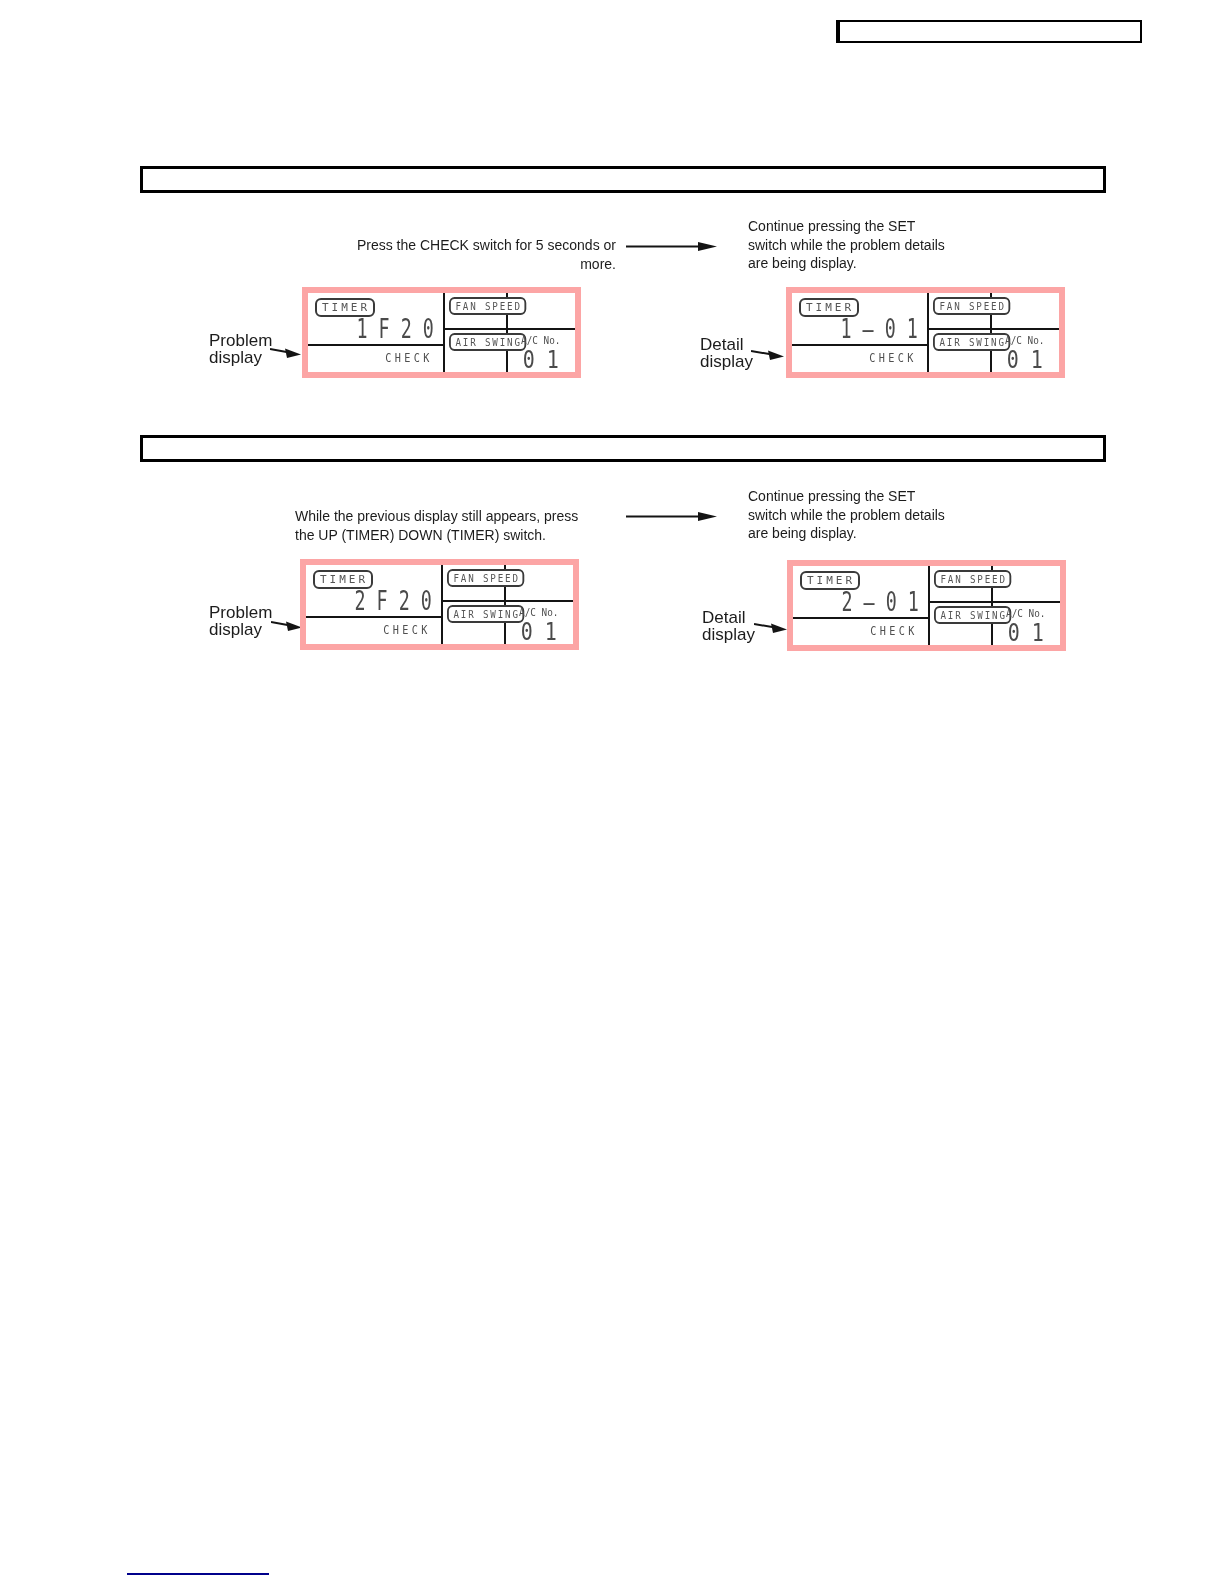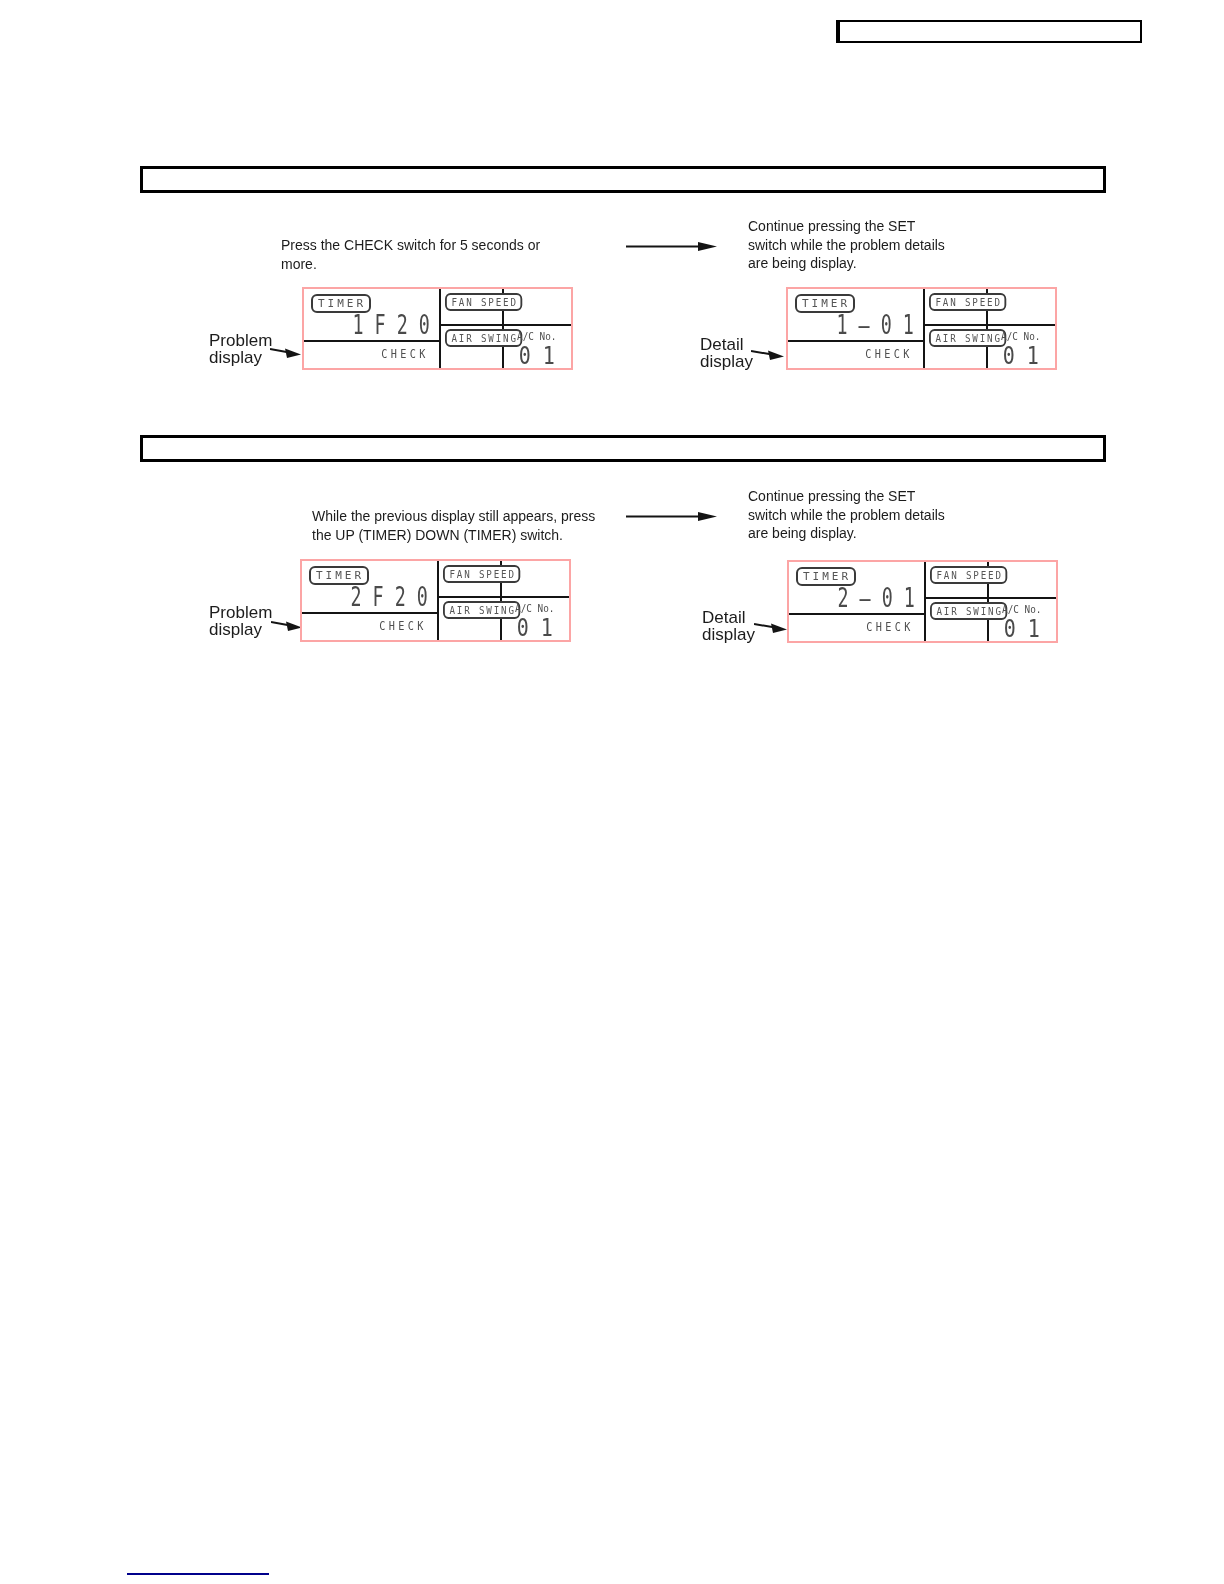--- a/index.html
+++ b/index.html
@@ -13,21 +13,21 @@
   #sec2-bar{top:435px;}
 
   
   .instr{position:absolute;font-size:14px;line-height:18.5px;white-space:pre-line;}
   .small-label{position:absolute;font-size:17px;line-height:17px;white-space:pre-line;}
 
   
   .arrow{position:absolute;}
 
   
-  .lcd{position:absolute;width:267px;height:79px;background:#fff;border:2px solid #fca5a5;}
+  .lcd{position:absolute;width:267px;height:79px;background:#fff;border:6px solid #fca5a5;}
   .lcd .vline,.lcd .hline{position:absolute;background:#141414;}
   .lcd .v1{left:50.5%;top:0;bottom:0;width:2px;}
   .lcd .v2{left:74%;top:0;bottom:0;width:2px;}
   .lcd .hL{left:0;width:50.5%;top:64%;height:2px;}
   .lcd .hR{left:50.5%;right:0;top:44%;height:2px;}
 
   .pill{position:absolute;border:2px solid #3a3a3a;border-radius:6px;color:#555;
         font-family:"DejaVu Sans Mono",monospace;font-size:10px;letter-spacing:2px;
         padding:2px 3px 1px 5px;white-space:nowrap;background:#fff;line-height:11px;}
   .pill-timer{top:5px;left:7px;font-size:11px;letter-spacing:3px;line-height:12px;}
@@ -52,21 +52,21 @@
 </style>
 </head>
 <body>
 
 <div id="page">
 
   <div id="hdr-box" class="outline-box"></div>
 
   <div id="sec1-bar" class="outline-box section-bar"></div>
 
-  <div class="instr" style="left:281px;top:236px;width:320px;">Press the CHECK switch for 5 seconds or
+  <div class="instr" style="left:296px;top:236px;width:320px;text-align:right;">Press the CHECK switch for 5 seconds or
 more.</div>
 
   <svg class="arrow" style="left:626px;top:240px;" width="92" height="13" viewBox="0 0 92 13">
     <line x1="0" y1="6.5" x2="76" y2="6.5" stroke="#141414" stroke-width="2"></line>
     <polygon points="91,6.5 72,2 72,11" fill="#141414"></polygon>
   </svg>
 
   <div class="instr" style="left:748px;top:217px;width:250px;">Continue pressing the SET
 switch while the problem details
 are being display.</div>
@@ -110,21 +110,21 @@
     <span class="pill pill-fan">FAN SPEED</span>
     <span class="pill pill-swing">AIR SWING</span>
     <span class="lcd-value">1 – 0 1</span>
     <span class="lcd-check">CHECK</span>
     <span class="lcd-acno">A/C No.</span>
     <span class="lcd-acval">0 1</span>
   </div>
 
   <div id="sec2-bar" class="outline-box section-bar"></div>
 
-  <div class="instr" style="left:312px;top:507px;width:340px;">While the previous display still appears, press
+  <div class="instr" style="left:295px;top:507px;width:340px;">While the previous display still appears, press
 the UP (TIMER) DOWN (TIMER) switch.</div>
 
   <svg class="arrow" style="left:626px;top:510px;" width="92" height="13" viewBox="0 0 92 13">
     <line x1="0" y1="6.5" x2="76" y2="6.5" stroke="#141414" stroke-width="2"></line>
     <polygon points="91,6.5 72,2 72,11" fill="#141414"></polygon>
   </svg>
 
   <div class="instr" style="left:748px;top:487px;width:250px;">Continue pressing the SET
 switch while the problem details
 are being display.</div>

